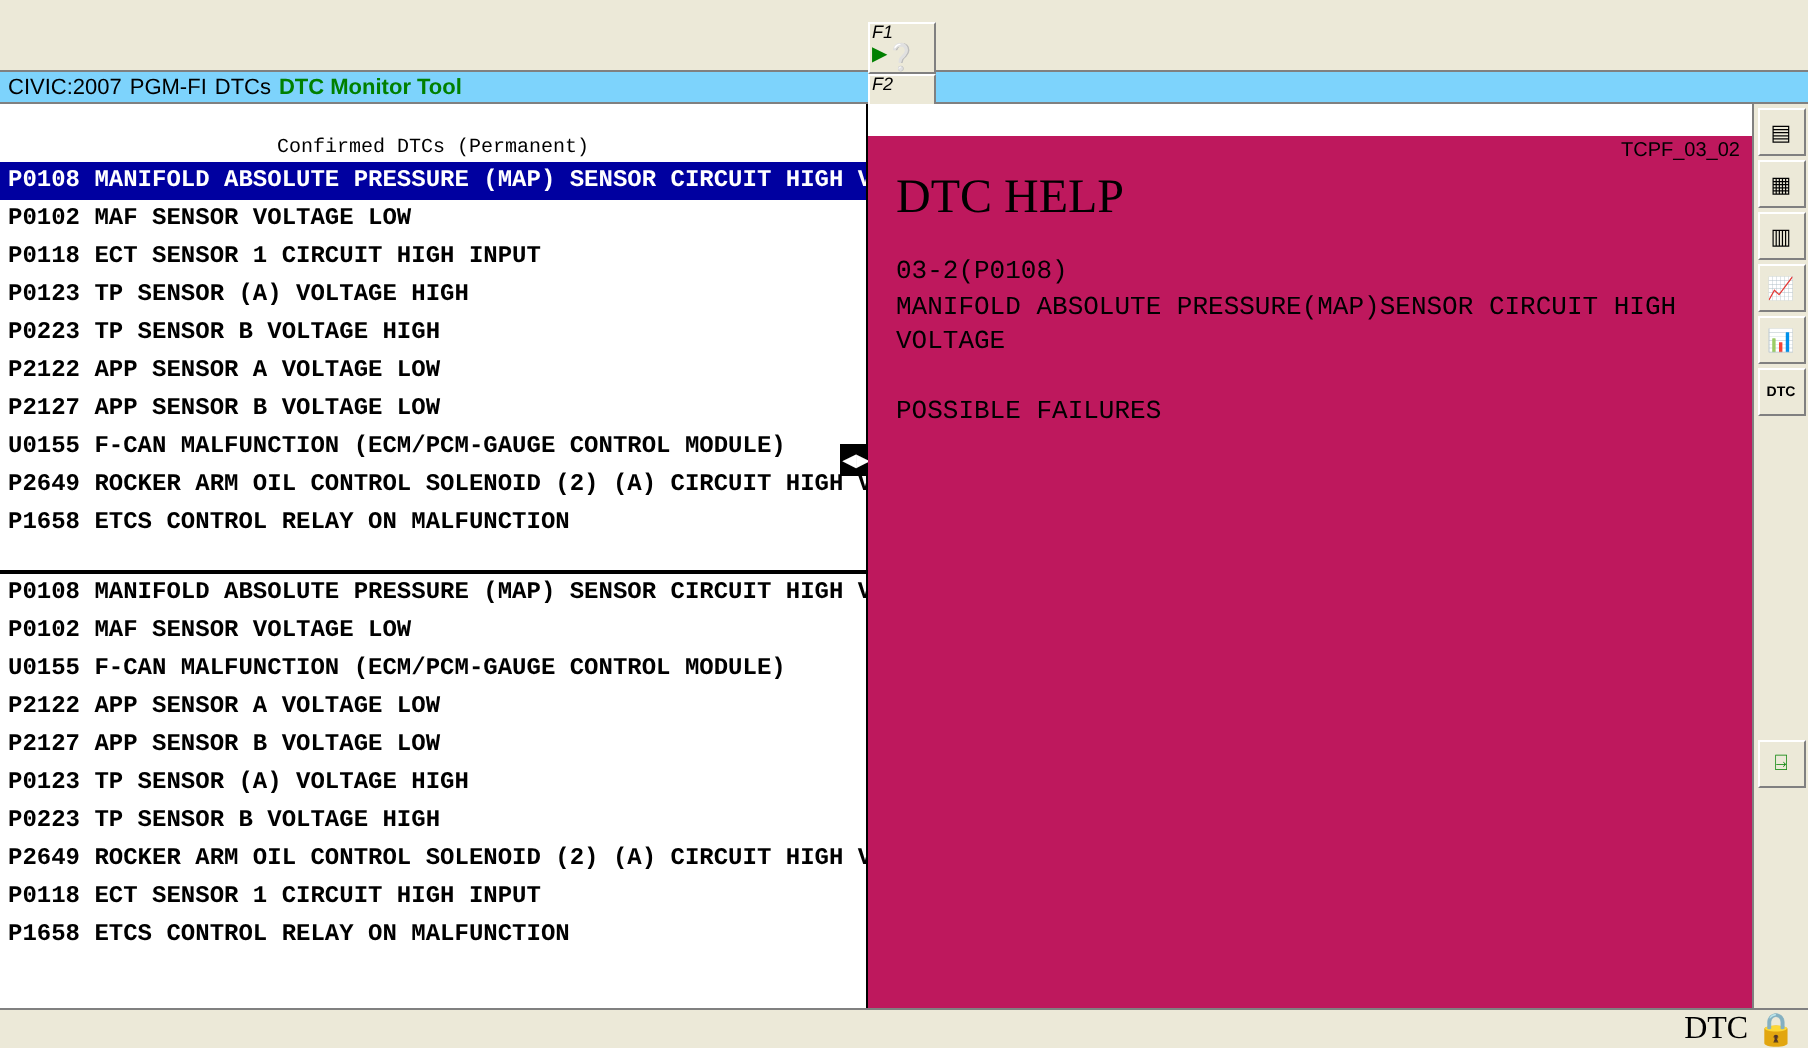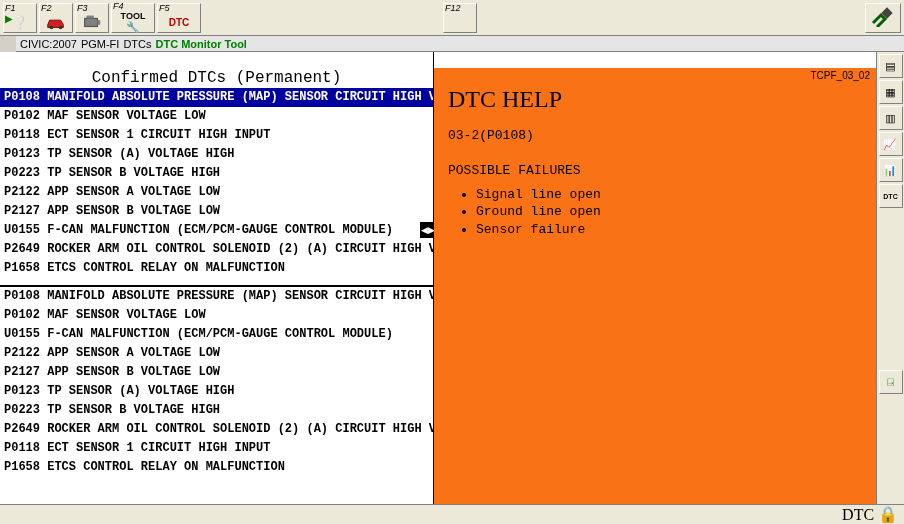--- a/index.html
+++ b/index.html
@@ -1,43 +1,43 @@
 <!DOCTYPE html>
 <html><head>
 <meta charset="utf-8">
 <style>
   * { box-sizing: border-box; margin: 0; padding: 0; }
   html, body { width: 904px; height: 524px; font-family: "MS Sans Serif", Arial, sans-serif; font-size: 11px; background: #d4d0c8; overflow: hidden; }
   .app { display: flex; flex-direction: column; width: 100%; height: 100%; }
   
-  .top-toolbar { height: 36px; background: #ece9d8; border-bottom: 1px solid #808080; display: flex; align-items: center; padding: 1px 3px; position: relative; }
+  .top-toolbar { height: 36px; background: #ece9d8; border-bottom: 1px solid #808080; display: flex; align-items: center; padding: 11px 3px; position: relative; flex-direction: column; }
   .fkey-btn { width: 34px; height: 30px; margin-right: 2px; border: 1px solid #808080; border-top-color: #fff; border-left-color: #fff; background: #ece9d8; display: flex; flex-direction: column; align-items: center; justify-content: flex-start; cursor: pointer; position: relative; }
   .fkey-btn.wide { width: 44px; justify-content: center; }
   .fkey-label { font-size: 9px; font-style: italic; line-height: 9px; align-self: flex-start; padding-left: 1px; }
   .fkey-icon { flex: 1; display: flex; align-items: center; justify-content: center; font-size: 13px; }
   .fkey-icon svg { width: 22px; height: 18px; }
   .spacer { flex: 1; }
   .arrow-icon { color: #008000; font-size: 10px; position: absolute; left: 1px; top: 9px; }
   .top-toolbar .fkey-btn.f12 { margin-left: 240px; }
   .plug-btn { width: 36px; height: 30px; border: 1px solid #808080; border-top-color:#fff; border-left-color:#fff; background:#ece9d8; display:flex; align-items:center; justify-content:center; cursor:pointer; margin-left:auto; }
   
-  .breadcrumb { height: 16px; background: #e5e5e5; padding: 1px 4px; font-size: 11px; display:flex; gap:4px; align-items:center; border-bottom:1px solid #808080;margin-left:16px;}
+  .breadcrumb { height: 16px; background: #7dd3fc; padding: 1px 4px; font-size: 11px; display:flex; gap:4px; align-items:center; border-bottom:1px solid #808080;}
   .breadcrumb span { }
   .bc-green { color:#008000; font-weight:bold; }
   
   .main { flex: 1; display: flex; background: #fff; position: relative; }
   .left-col { width: 434px; display:flex; flex-direction:column; border-right:1px solid #000; }
   .info-bar { height: 16px; text-align:center; font-size:11px; background:#fff; border-bottom:1px solid #000; padding-top:1px; font-family: "Courier New", monospace; font-weight:bold; position:absolute; top:0; left:0; right:28px; }
   .dtc-pane { background:#fff; overflow:hidden; font-family:"Courier New", monospace; font-size:12px; font-weight:bold; }
   .dtc-pane.top { flex: 1; border-bottom:2px solid #000; margin-top:16px;}
   .dtc-pane.bottom { flex: 1; }
-  .pane-header { text-align:center; font-size:16px; color:#000; font-weight:normal; padding:1px 0; font-family:"Courier New",monospace; }
+  .pane-header { text-align:center; font-size:10px; color:#000; font-weight:normal; padding:1px 0; font-family:"Courier New",monospace; }
   .dtc-row { padding: 1px 4px; white-space: nowrap; line-height:17px; }
   .dtc-row.selected { background:#0000a0; color:#fff; }
-  .right-col { flex:1; background:#f97316; padding: 8px 10px 8px 14px; position:relative; margin-top:16px; }
+  .right-col { flex:1; background:#be185d; padding: 8px 10px 8px 14px; position:relative; margin-top:16px; }
   .tcpf { position:absolute; top:2px; right:6px; font-size:10px; }
   .help-title { font-family: "Times New Roman", serif; font-size:24px; margin:10px 0 14px 0; }
   .help-body { font-family: Liberation Mono, monospace; font-size:13px; line-height:1.35; }
   .help-body ul { margin: 6px 0 0 28px; }
   .divider-handle { position:absolute; left:420px; top:170px; width:16px; height:16px; background:#000; color:#fff; font-size:9px; display:flex; align-items:center; justify-content:center; cursor:ew-resize; }
   
   .side-toolbar { position:absolute; right:0; top:0; width:28px; background:#ece9d8; height:100%; display:flex; flex-direction:column; align-items:center; padding-top:2px; gap:2px; border-left:1px solid #808080;}
   .side-btn { width:24px; height:24px; border:1px solid #808080; border-top-color:#fff; border-left-color:#fff; background:#ece9d8; display:flex; align-items:center; justify-content:center; font-size:11px; cursor:pointer; }
   .side-btn.exit { margin-top:160px; }
   
@@ -144,27 +144,23 @@
               <div class="dtc-row">P1658 ETCS CONTROL RELAY ON MALFUNCTION</div>
             </div>
         </div>
       </div>
       <div class="divider-handle">◀▶</div>
       <div class="right-col">
         <div class="tcpf">TCPF_03_02</div>
         <div class="help-title">DTC HELP</div>
         <div class="help-body">
           <div>03-2(P0108)</div>
+          <div>MANIFOLD ABSOLUTE PRESSURE(MAP)SENSOR CIRCUIT HIGH VOLTAGE</div>
           <br>
           <div>POSSIBLE FAILURES</div>
-          <ul id="failures-list">
-              <li>Signal line open</li>
-              <li>Ground line open</li>
-              <li>Sensor failure</li>
-            </ul>
         </div>
       </div>
     </div>
 
     <div class="side-toolbar">
       <div class="side-btn">
           <span>▤</span>
         </div>
       <div class="side-btn">
           <span>▦</span>

